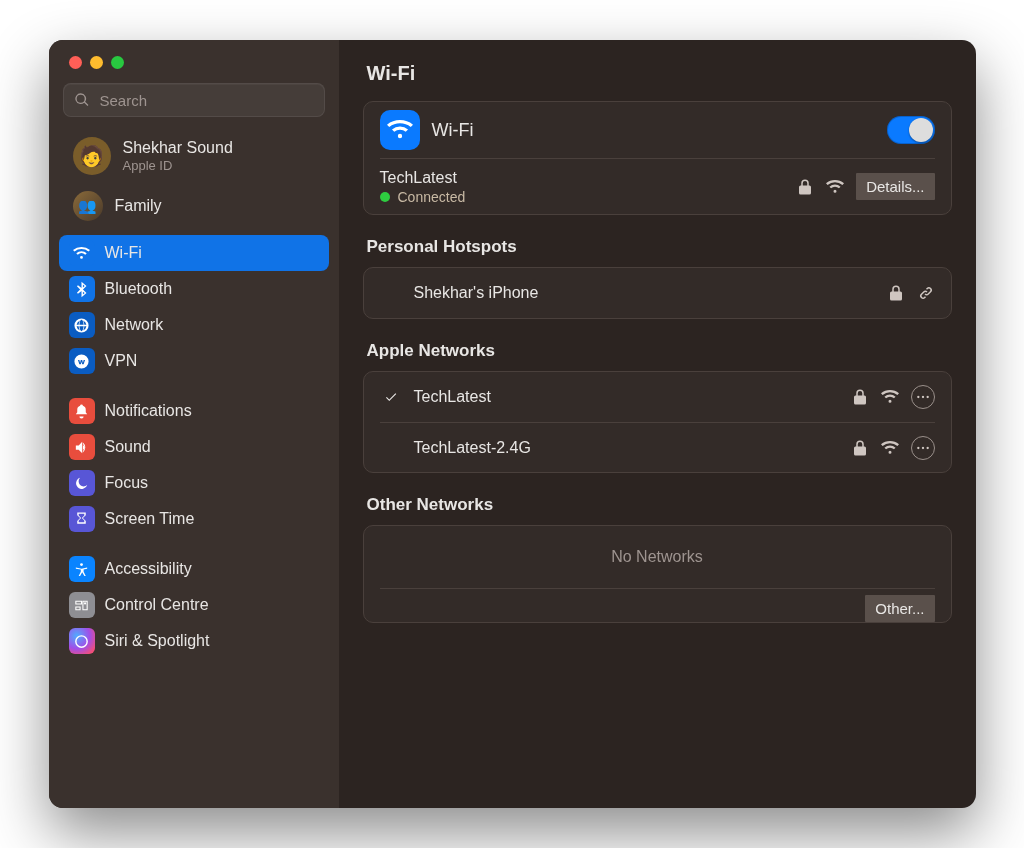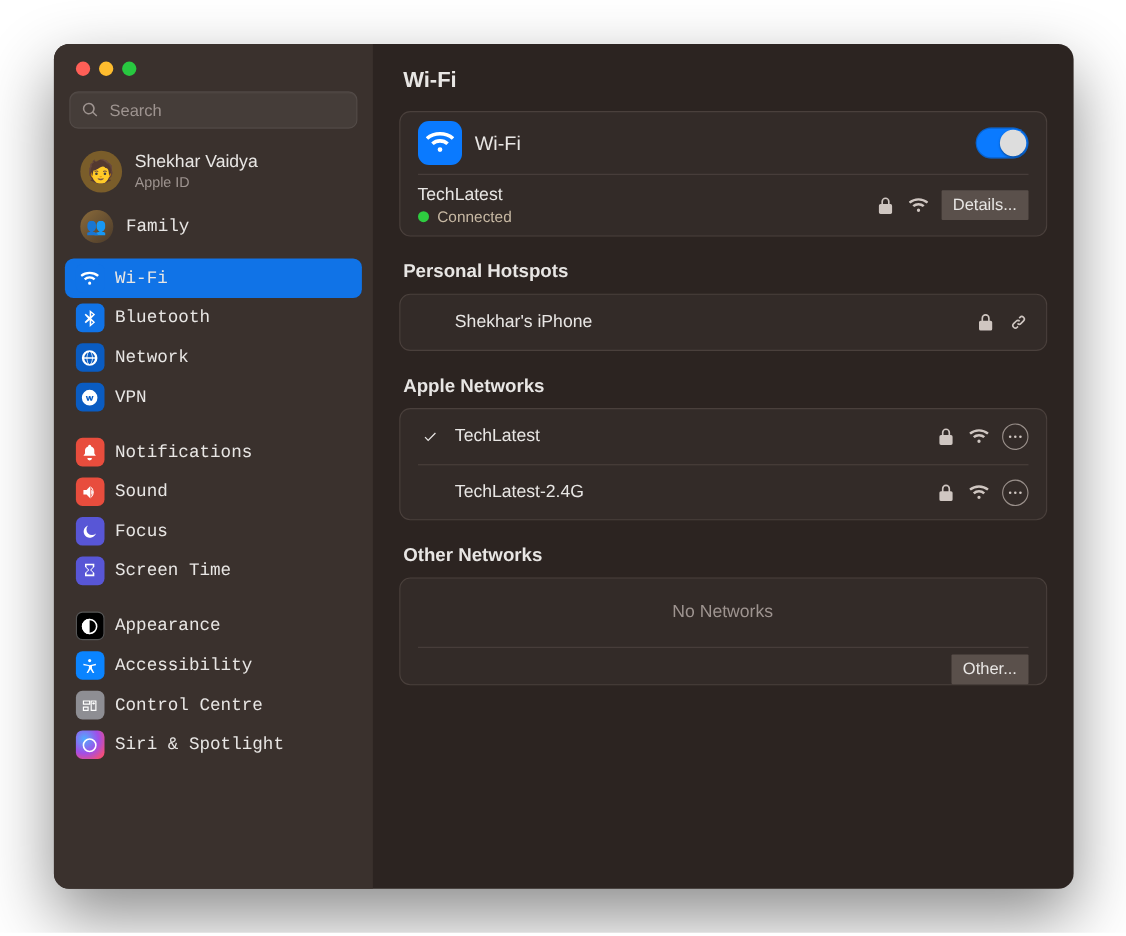--- a/index.html
+++ b/index.html
@@ -68,21 +68,21 @@
   .icn.blue-dark{background:#0a5cc2;}
   .icn.red{background:#e84d3d;}
   .icn.red-speaker{background:#e84d3d;}
   .icn.purple{background:#5856d6;}
   .icn.gray{background:#6e6963;}
   .icn.black{background:#000;border:1px solid #555;}
   .icn.cyan{background:#0a84ff;}
   .icn.cc{background:#8e8e93;}
   .icn.siri{background:radial-gradient(circle at 30% 30%,#4facfe,#a14ee8 50%,#f24e7a 85%);}
 
-  .item-label{font-size:16px;font-family:Liberation Mono, monospace;}
+  .item-label{font-size:16px;}
 
   
   .main{flex:1;display:flex;flex-direction:column;overflow:hidden;}
   .main-header{padding:22px 28px 16px;}
   .main-header h1{margin:0;font-size:20px;font-weight:700;}
   .main-body{flex:1;overflow:hidden;padding:0 24px 0;}
 
   .card{
     border:1px solid var(--bg-card-border);background:var(--bg-card);
     border-radius:10px;padding:0 16px;margin-bottom:22px;
@@ -219,21 +219,21 @@
     <div class="search">
       <svg>
           <use href="#i-search"></use>
         </svg>
       <input type="text" placeholder="Search" style="">
     </div>
 
     <div class="user-row">
       <div class="avatar">🧑</div>
       <div class="user-info">
-        <span class="user-name">Shekhar Vaidya</span>
+        <span class="user-name">Shekhar Sound</span>
         <span class="user-sub">Apple ID</span>
       </div>
     </div>
     <div class="user-row">
       <div class="avatar small">👥</div>
       <span class="item-label">Family</span>
     </div>
 
     <div id="sidebar-groups">
         <div class="section tight">
@@ -298,28 +298,20 @@
           <div class="item">
       <span class="icn purple">
         <svg>
                 <use href="#i-hourglass"></use>
               </svg>
       </span>
       <span class="item-label">Screen Time</span>
           </div>
         </div>
         <div class="section">
-          <div class="item">
-      <span class="icn black">
-        <svg>
-                <use href="#i-appearance"></use>
-              </svg>
-      </span>
-      <span class="item-label">Appearance</span>
-          </div>
           <div class="item">
       <span class="icn cyan">
         <svg>
                 <use href="#i-accessibility"></use>
               </svg>
       </span>
       <span class="item-label">Accessibility</span>
           </div>
           <div class="item">
       <span class="icn cc">

